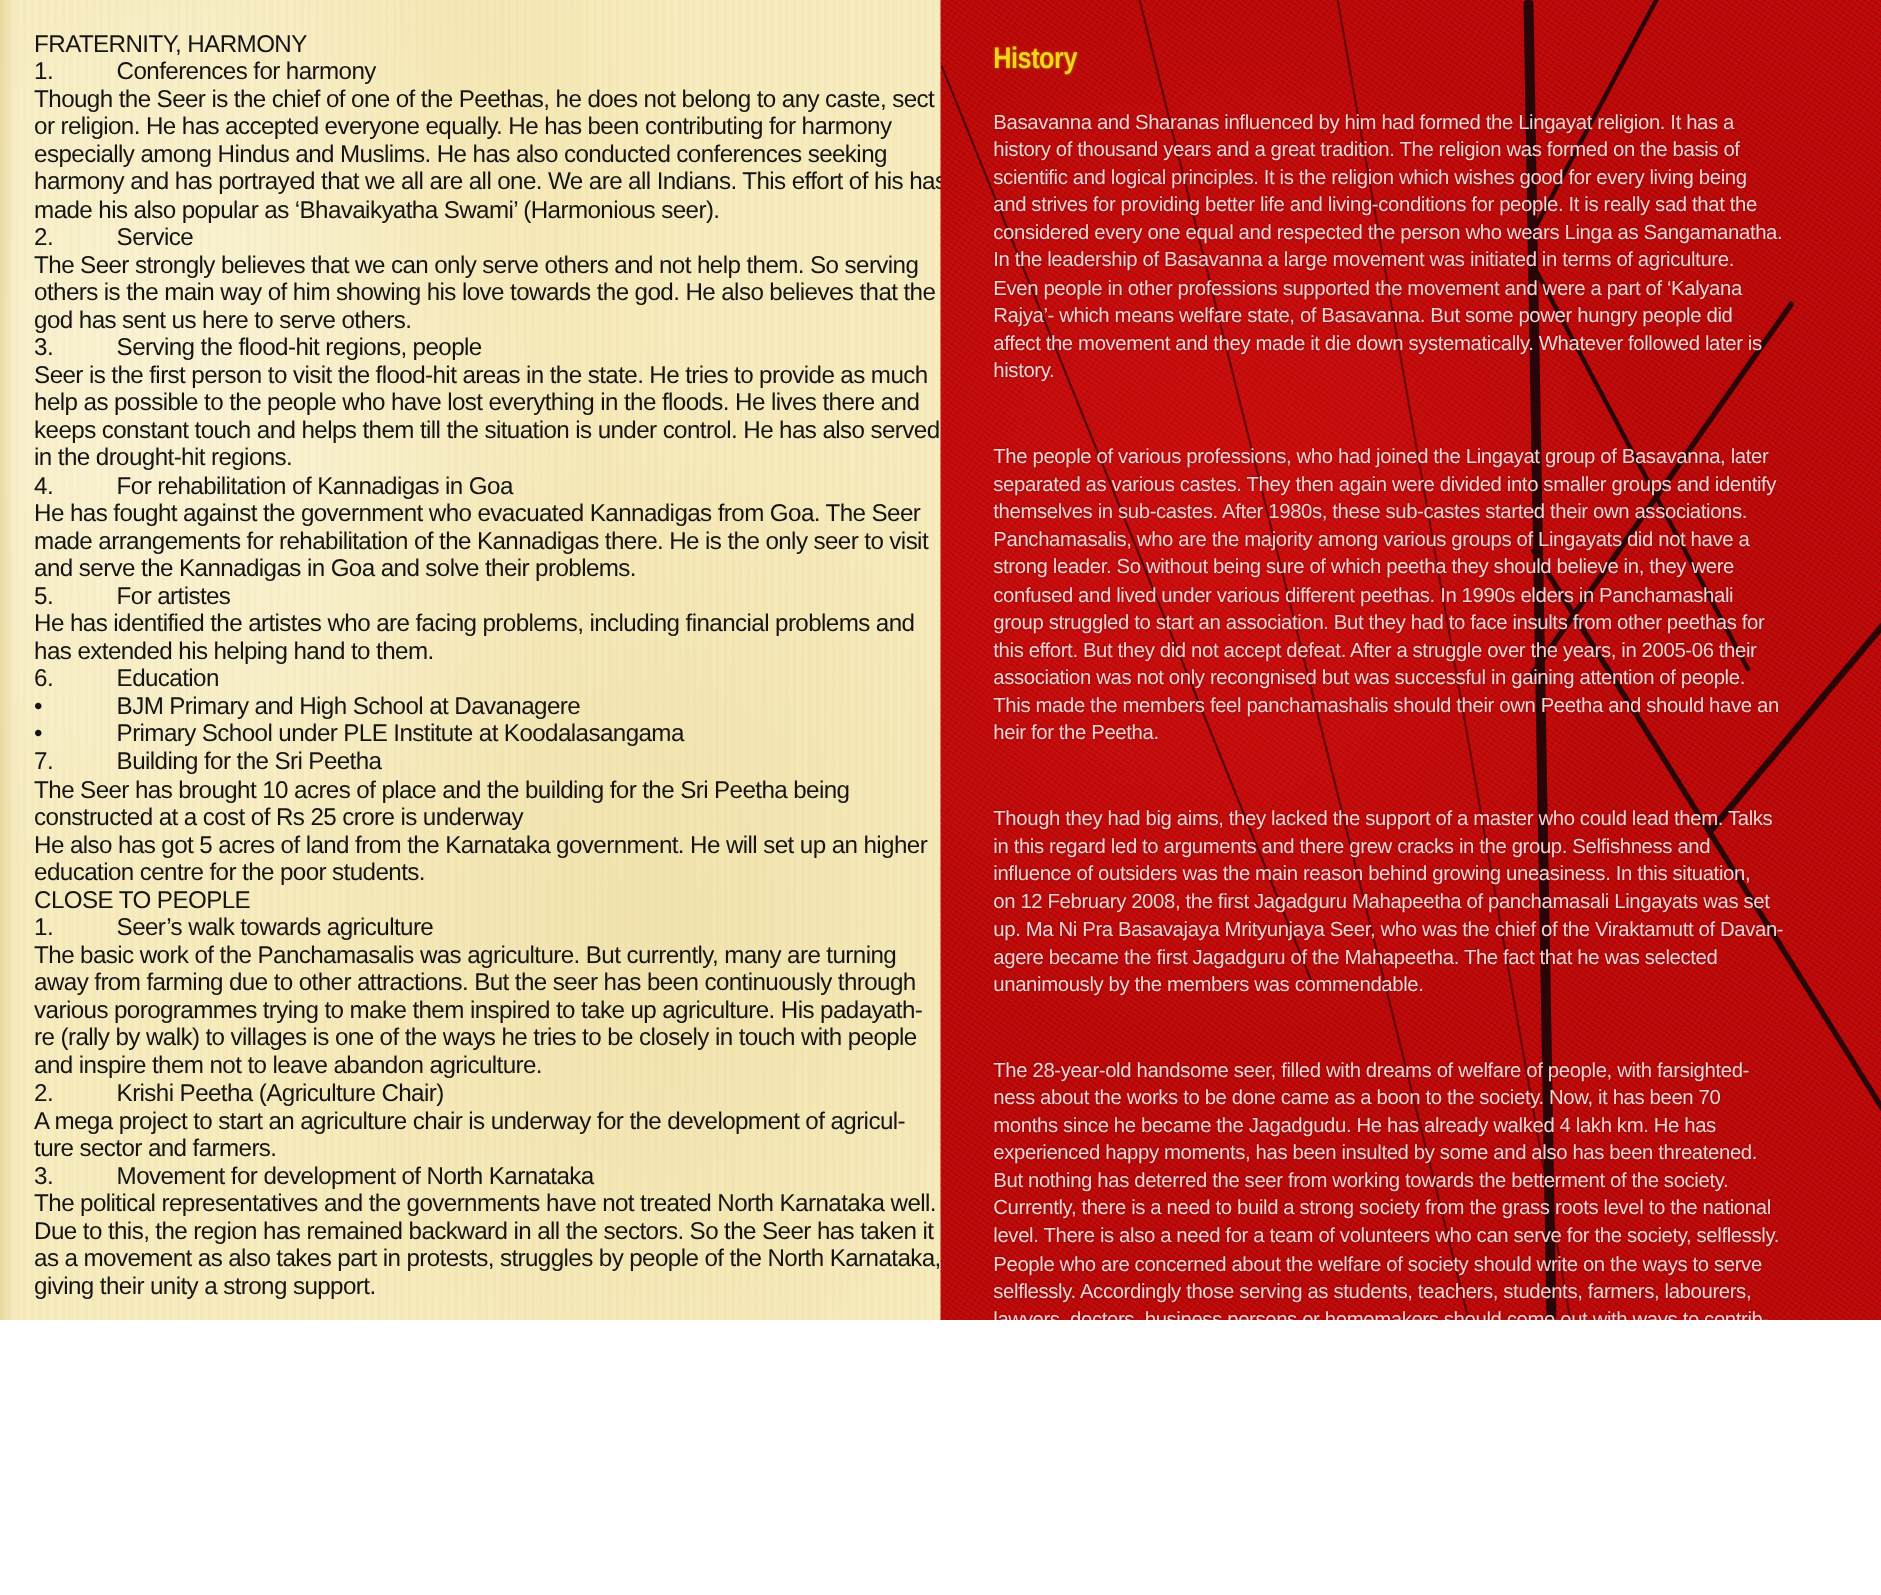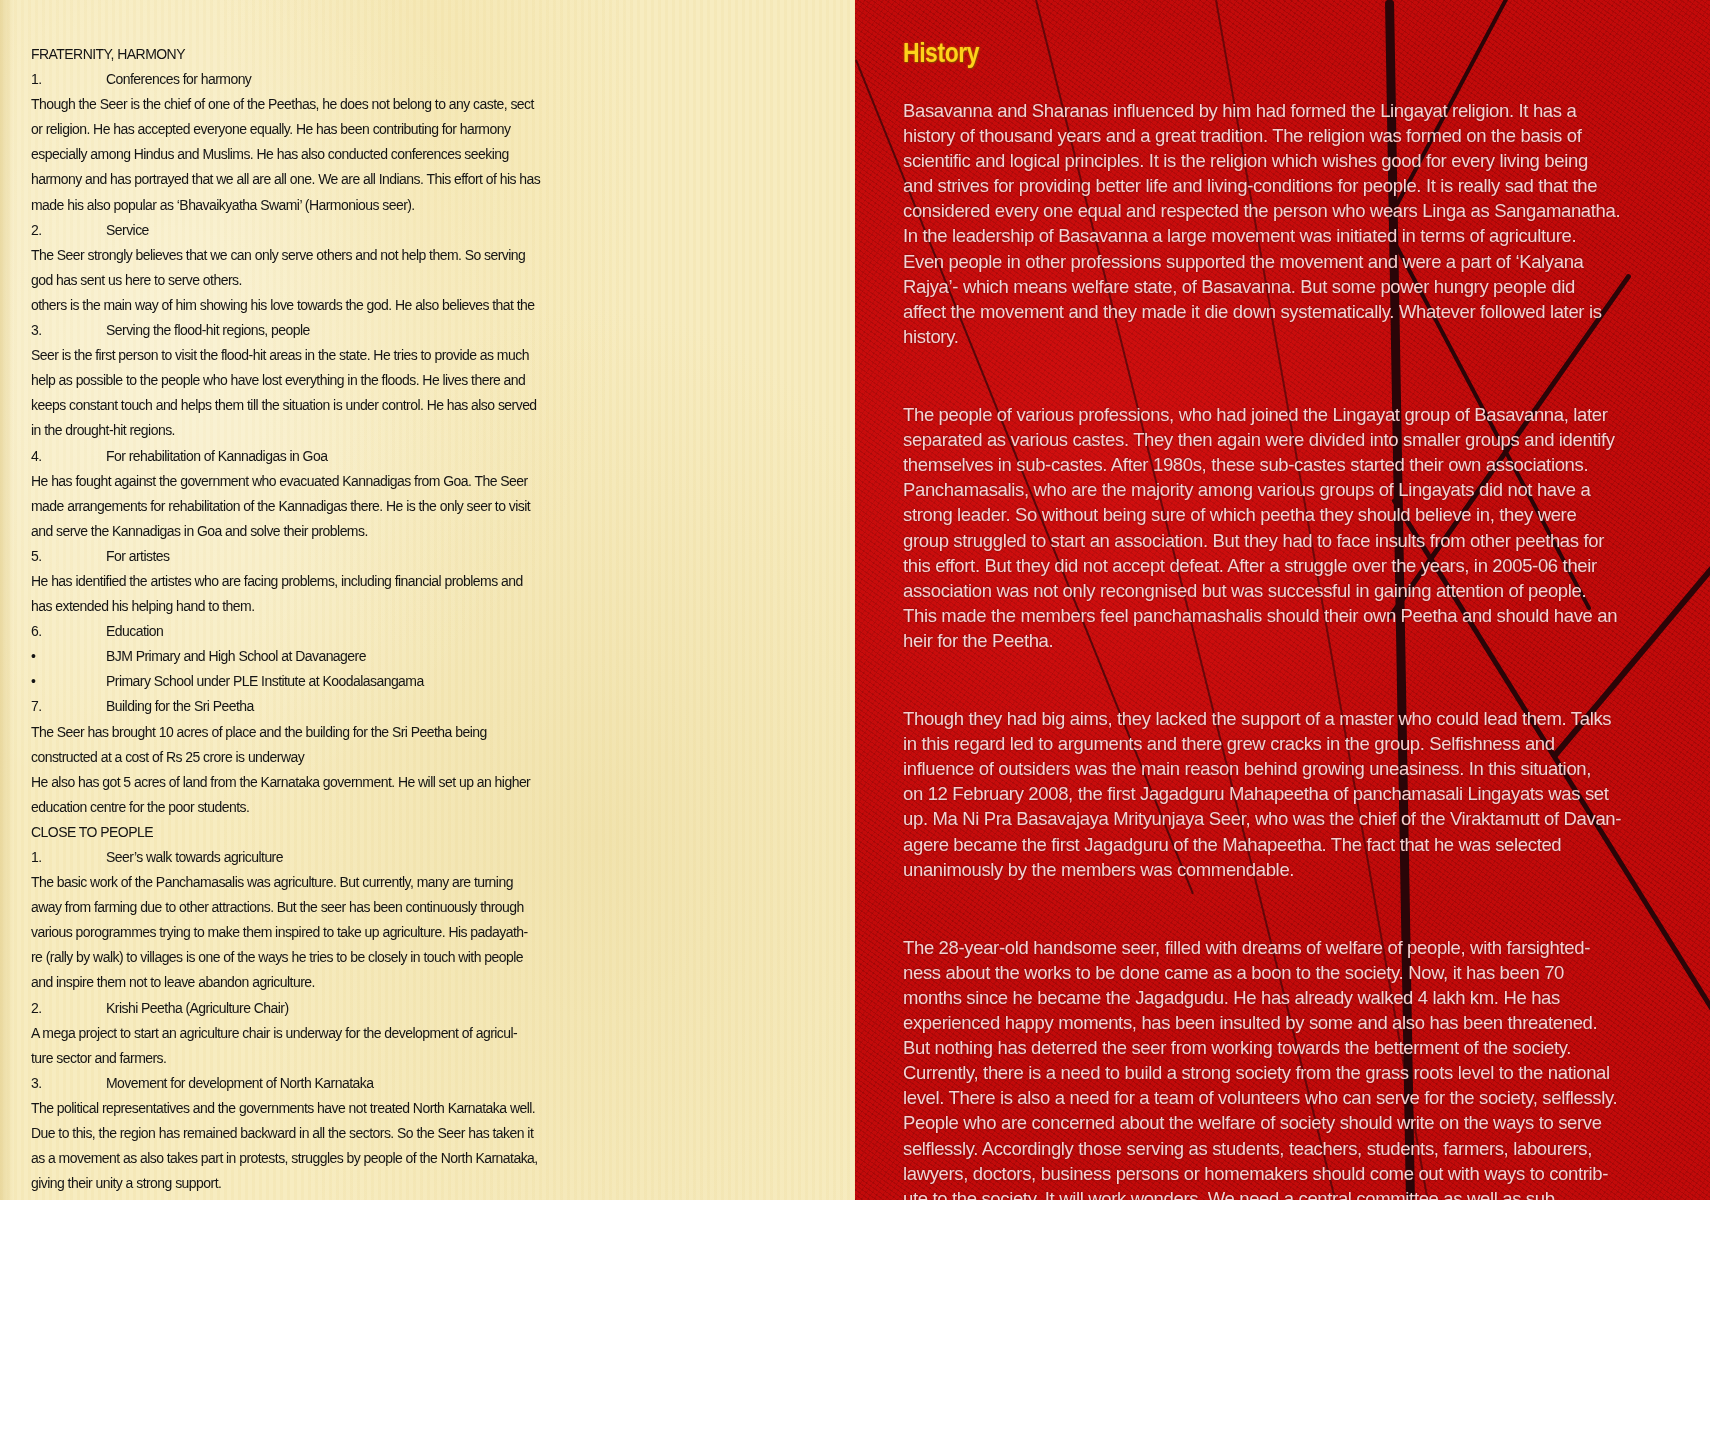--- a/index.html
+++ b/index.html
@@ -12,23 +12,23 @@
       radial-gradient(ellipse at 70% 70%, rgba(230,210,140,0.35), rgba(230,210,140,0) 45%),
       radial-gradient(ellipse at 50% 10%, rgba(240,220,150,0.3), rgba(240,220,150,0) 35%),
       repeating-linear-gradient(90deg, rgba(220,200,130,0.08) 0 3px, rgba(255,255,255,0.05) 3px 7px),
       #f7ebbd;
   }
   .left-page::before {
     content: ""; position: absolute; left: 0; top: 0; width: 14px; height: 100%;
     background: linear-gradient(90deg, rgba(225,205,140,0.6), rgba(225,205,140,0));
   }
   .left-text {
-    position: absolute; left: 31px; top: 42px; width: 800px;
+    position: absolute; left: 31px; top: 27px; width: 800px;
     font-family: "Liberation Sans Narrow", "Liberation Sans", sans-serif;
-    font-size: 14px; line-height: 25.1px; color: #141414;
+    font-size: 22px; line-height: 25.1px; color: #141414;
     letter-spacing: -0.55px;
   }
   .line { white-space: nowrap; }
   .num { display: inline-block; width: 75px; }
   .right-page {
     position: absolute; left: 855px; top: 0; width: 855px; height: 1200px;
     background:
       radial-gradient(ellipse at 30% 40%, rgba(255,30,30,0.25), rgba(255,30,30,0) 50%),
       repeating-linear-gradient(35deg, rgba(60,0,0,0.18) 0 1px, rgba(0,0,0,0) 1px 4px),
       repeating-linear-gradient(-55deg, rgba(80,0,0,0.12) 0 1px, rgba(0,0,0,0) 1px 5px),
@@ -62,22 +62,22 @@
     <div class="left-text" id="left-text">
         <div class="line">FRATERNITY, HARMONY</div>
         <div class="line"><span class="num">1.</span><span>Conferences for harmony</span></div>
         <div class="line">Though the Seer is the chief of one of the Peethas, he does not belong to any caste, sect</div>
         <div class="line">or religion. He has accepted everyone equally. He has been contributing for harmony</div>
         <div class="line">especially  among Hindus and Muslims. He has also conducted conferences seeking</div>
         <div class="line">harmony and has portrayed that we all are all one. We are all Indians. This effort of his has</div>
         <div class="line">made his also popular as ‘Bhavaikyatha Swami’ (Harmonious seer).</div>
         <div class="line"><span class="num">2.</span><span>Service</span></div>
         <div class="line">The Seer strongly believes that we can only serve others and not help them. So serving</div>
+        <div class="line">others is the main way of him showing his love towards the god. He also believes that the</div>
         <div class="line">god has sent us here to serve others.</div>
-        <div class="line">others is the main way of him showing his love towards the god. He also believes that the</div>
         <div class="line"><span class="num">3.</span><span>Serving the flood-hit regions, people</span></div>
         <div class="line">Seer is the first person to visit the flood-hit areas in the state. He tries to provide as much</div>
         <div class="line">help as possible to the people who have lost everything in the floods. He lives there and</div>
         <div class="line">keeps constant touch and helps them till the situation is under control. He has also served</div>
         <div class="line">in the drought-hit regions.</div>
         <div class="line"><span class="num">4.</span><span>For rehabilitation of Kannadigas in Goa</span></div>
         <div class="line">He has fought against the government who evacuated Kannadigas from Goa. The Seer</div>
         <div class="line">made arrangements for rehabilitation of the Kannadigas there. He is the only seer to visit</div>
         <div class="line">and serve the Kannadigas in Goa and solve their problems.</div>
         <div class="line"><span class="num">5.</span><span>For artistes</span></div>
@@ -136,20 +136,21 @@
             <div class="line">affect the movement and they made it die down systematically. Whatever followed later is</div>
             <div class="line">history.</div>
           </div>
           <div class="gap"></div>
           <div class="para">
             <div class="line">The people of various professions, who had joined the Lingayat group of Basavanna, later</div>
             <div class="line">separated as various castes. They then again were divided into smaller groups and identify</div>
             <div class="line">themselves in sub-castes. After 1980s, these sub-castes started their own associations.</div>
             <div class="line">Panchamasalis, who are the majority among various groups of Lingayats did not have a</div>
             <div class="line">strong leader. So without being sure of which peetha they should believe in, they were</div>
+            <div class="line">confused and lived under various different peethas. In 1990s elders in Panchamashali</div>
             <div class="line">group struggled to start an association. But they had to face insults from other peethas for</div>
             <div class="line">this effort. But they did not accept defeat. After a struggle over the years, in 2005-06 their</div>
             <div class="line">association was not only recongnised but was successful in gaining attention of people.</div>
             <div class="line">This made the members feel panchamashalis should their own Peetha and should have an</div>
             <div class="line">heir for the Peetha.</div>
           </div>
           <div class="gap"></div>
           <div class="para">
             <div class="line">Though they had big aims, they lacked the support of a master who could lead them. Talks</div>
             <div class="line">in this regard led to arguments and there grew cracks in the group. Selfishness and</div>

